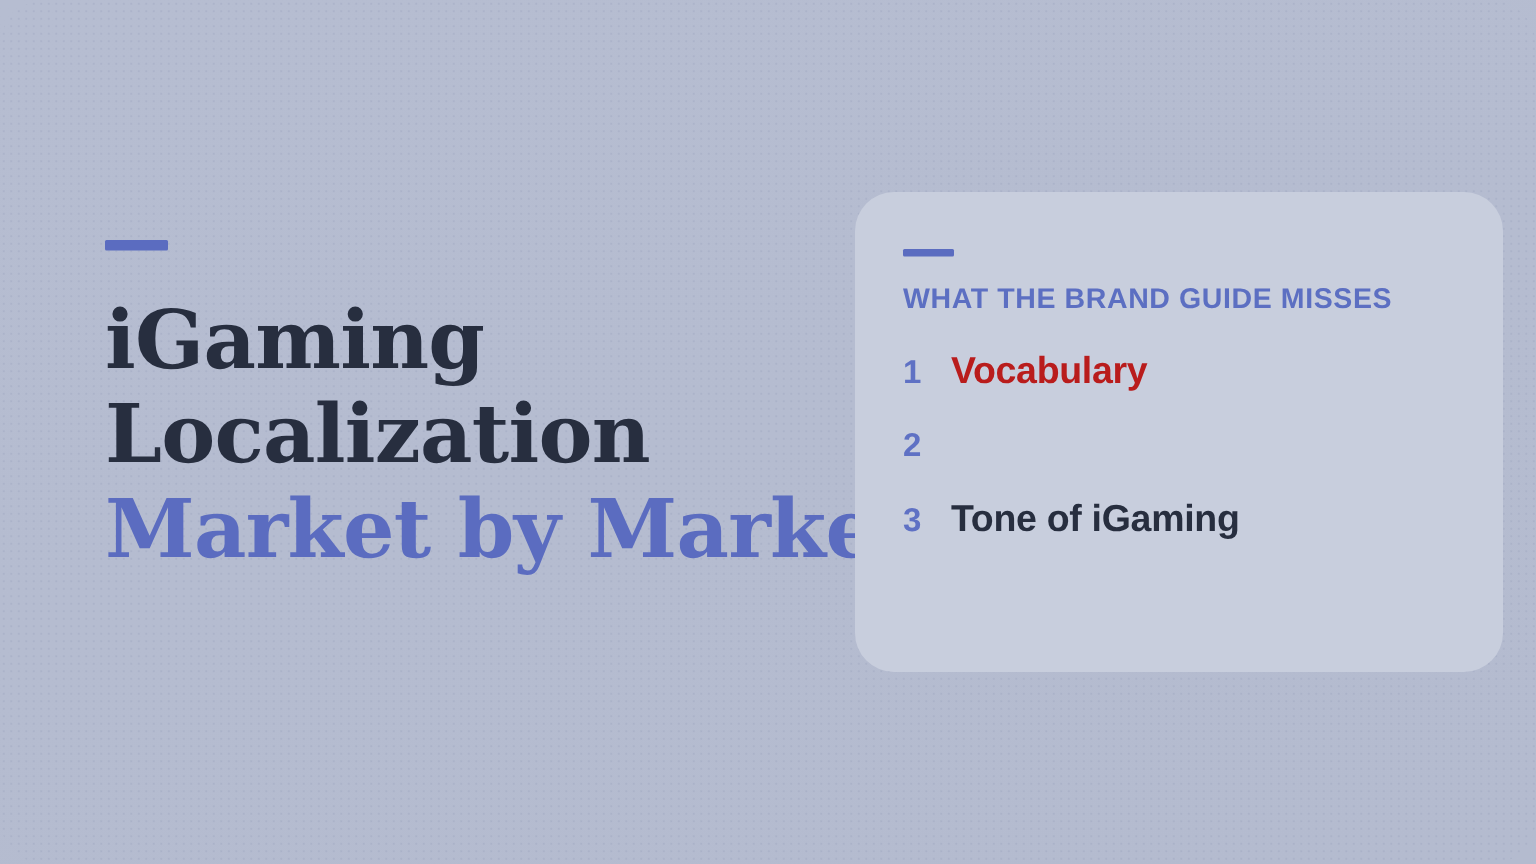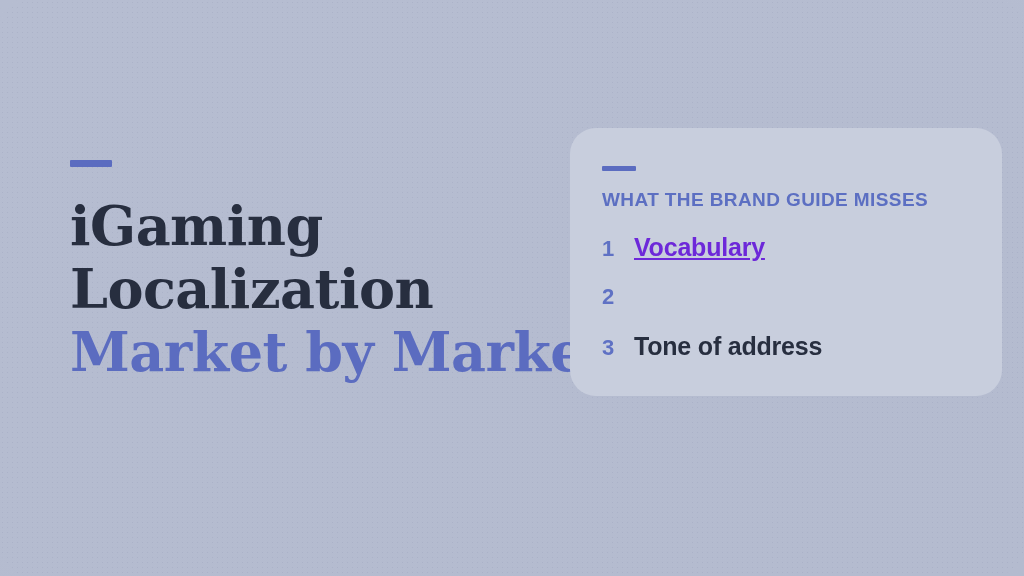--- a/index.html
+++ b/index.html
@@ -58,21 +58,21 @@
   }
 
   .headline .line { display: block; white-space: nowrap; }
 
   
   .card {
     position: absolute;
     left: 570px;
     top: 128px;
     width: 432px;
-    height: 268px;
+    height: 320px;
     border-radius: 26px;
     padding: 38px 34px 34px 32px;
   }
 
   .card-dash {
     width: 34px;
     height: 5px;
     border-radius: 1px;
     margin-bottom: 18px;
   }
@@ -122,25 +122,25 @@
       <span class="line" style="color: rgb(91, 108, 192);">Market by Market</span>
     </h1>
   </div>
 
   <div class="card" style="background: rgb(200, 206, 221);">
     <div class="card-dash" style="background: rgb(91, 108, 192);"></div>
     <div class="eyebrow" style="color: rgb(92, 111, 194);">WHAT THE BRAND GUIDE MISSES</div>
     <ul class="list">
       <li class="list-item">
         <span class="item-num" style="color: rgb(95, 113, 196);">1</span>
-        <span class="item-label" style="color: #6d28d9; text-decoration: underline;">Vocabulary</span>
+        <span class="item-label" style="color: #b91c1c;">Vocabulary</span>
       </li>
       <li class="list-item">
         <span class="item-num" style="color: rgb(95, 113, 196);">2</span>
       </li>
       <li class="list-item">
         <span class="item-num" style="color: rgb(95, 113, 196);">3</span>
-        <span class="item-label" style="color: rgb(39, 46, 63);">Tone of address</span>
+        <span class="item-label" style="color: rgb(39, 46, 63);">Tone of iGaming</span>
       </li>
     </ul>
   </div>
 
 </div>
 
 </body></html>

